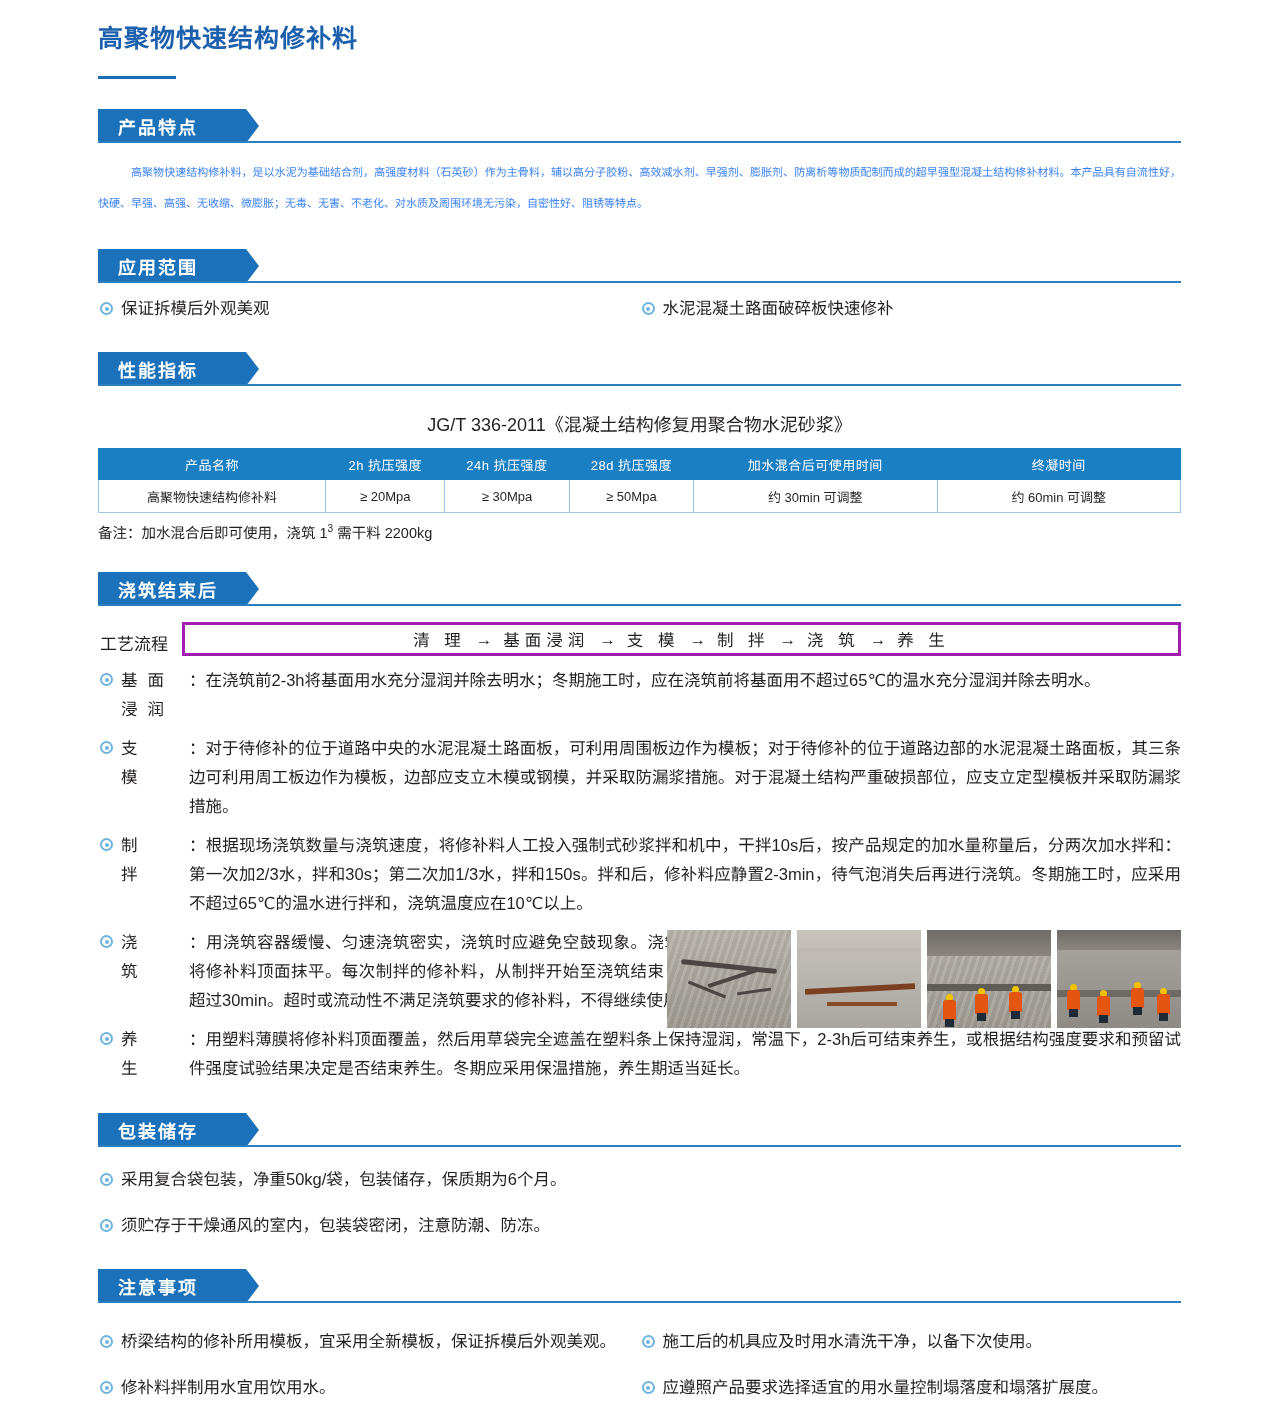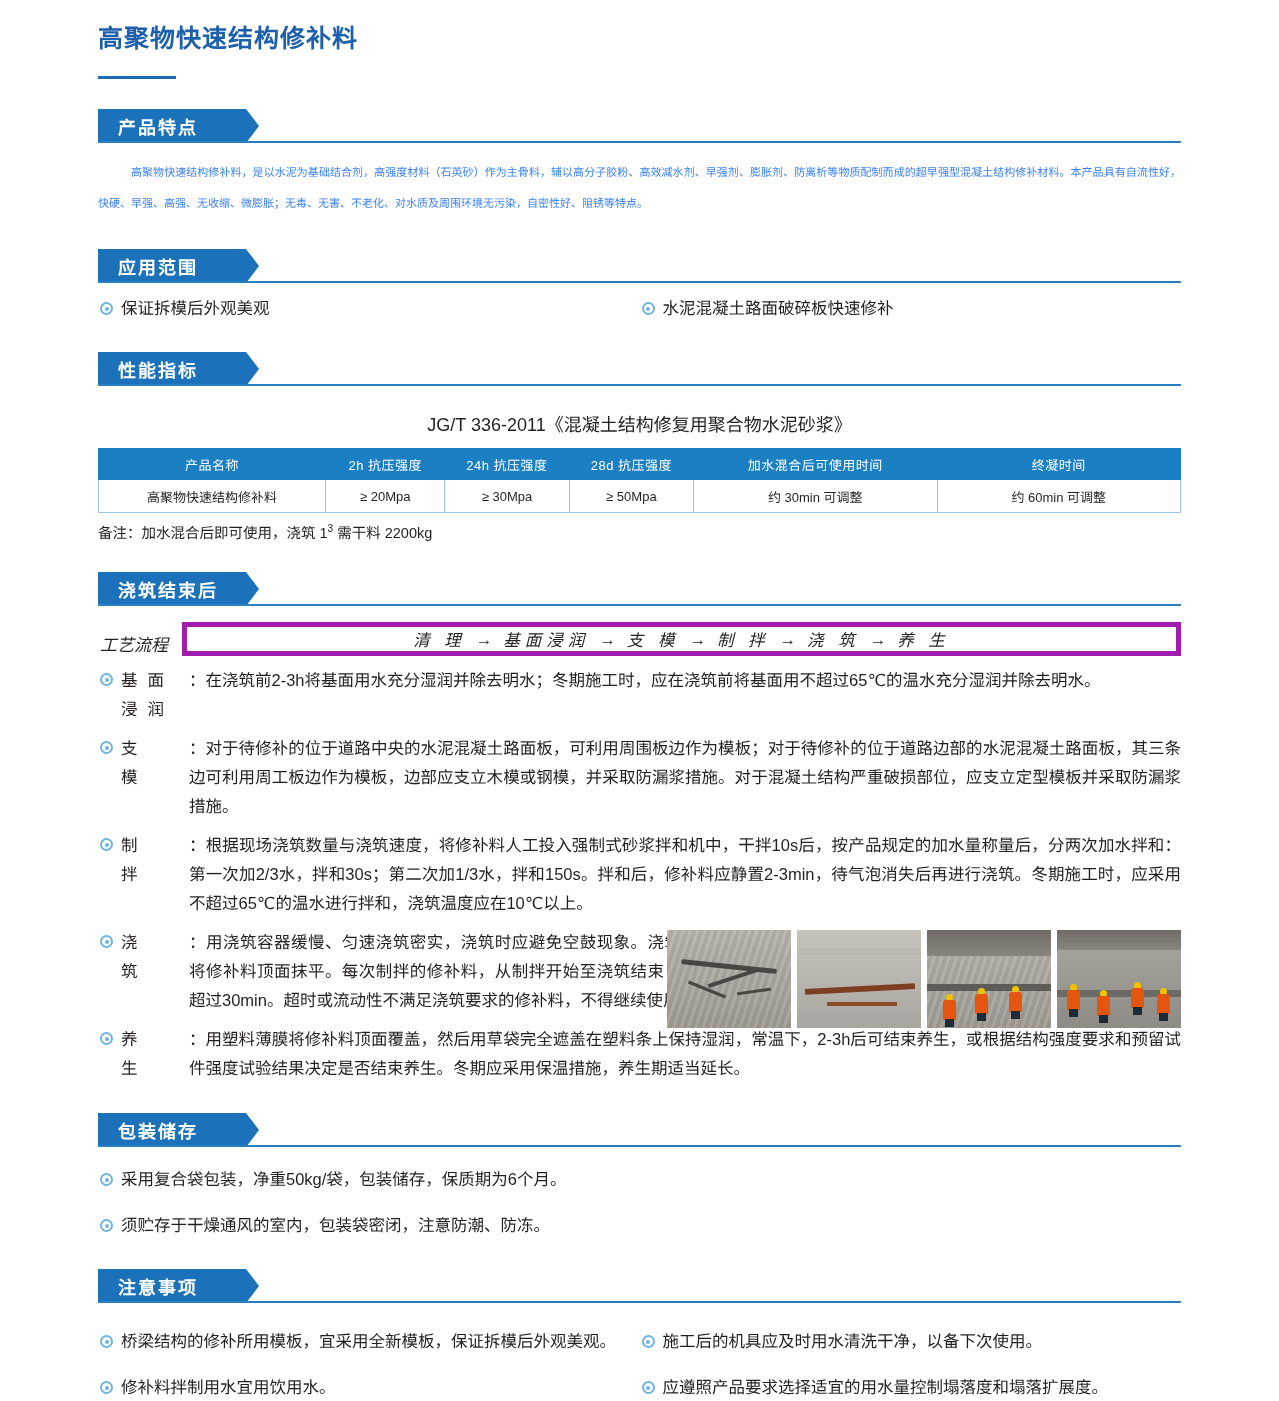--- a/index.html
+++ b/index.html
@@ -153,32 +153,31 @@
   .note {
     font-size: 14.5px;
     margin-top: 8px;
     color: #231f20;
   }
   .note sup { font-size: 10px; vertical-align: super; }
 
   
   .flow-wrap {
     display: flex;
-    align-items: center;
+    align-items: flex-start;
     margin-top: 16px;
-    font-style: italic;
   }
   .flow-label {
     font-size: 17px;
     padding: 8px 14px 0 2px;
     white-space: nowrap;
   }
   .flow-box {
     flex: 1;
-    border: 5px solid #a21caf;
+    border: 3px solid #a21caf;
     height: 34px;
     display: flex;
     align-items: center;
     justify-content: center;
     font-size: 16.5px;
     letter-spacing: 1px;
   }
   .flow-box .arrow { margin: 0 10px; }
   .flow-box .step { letter-spacing: 5px; }
 

